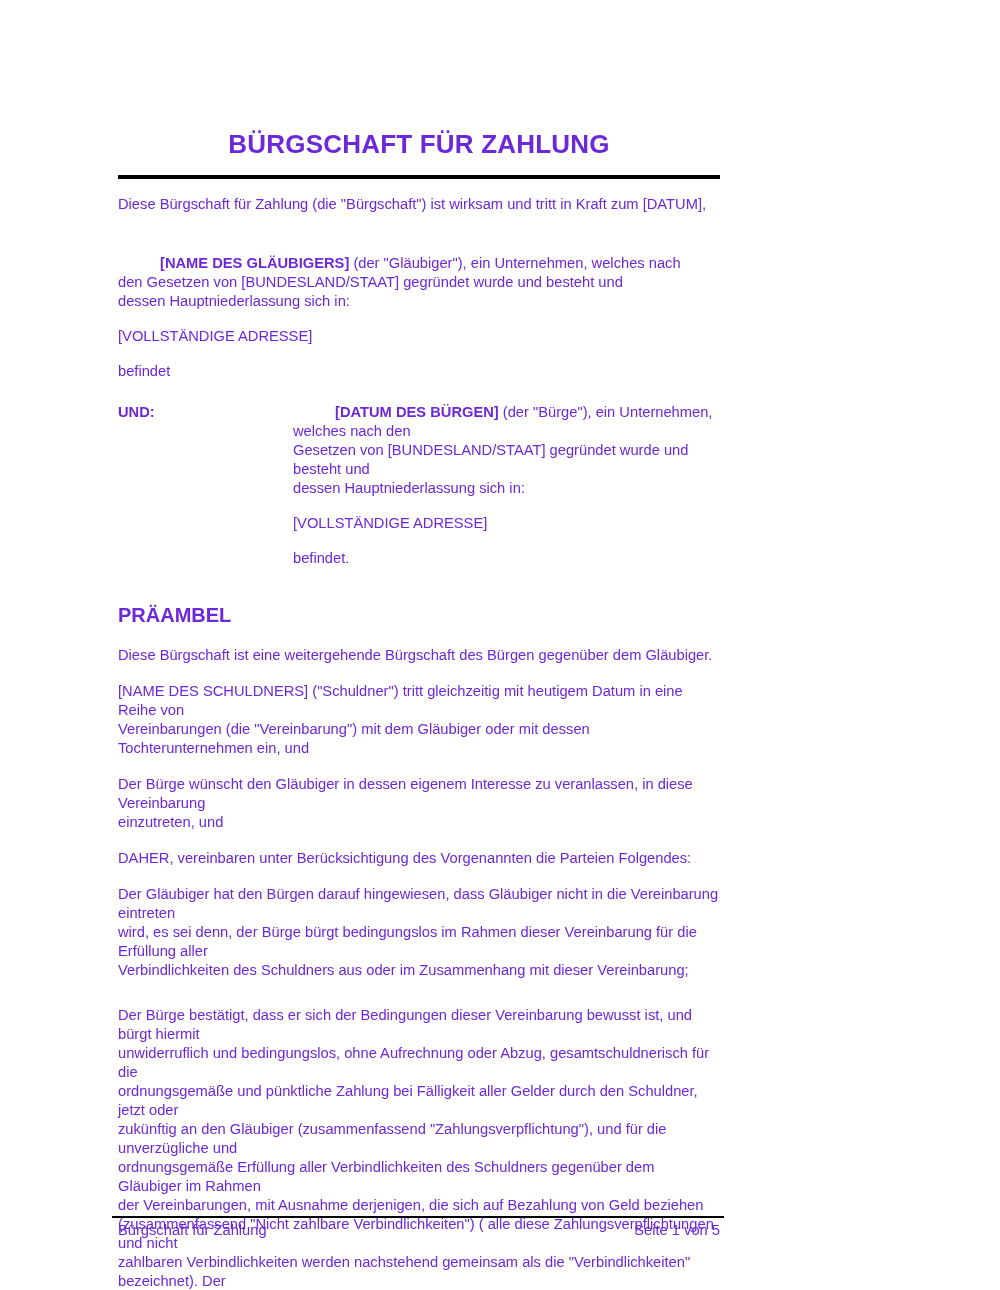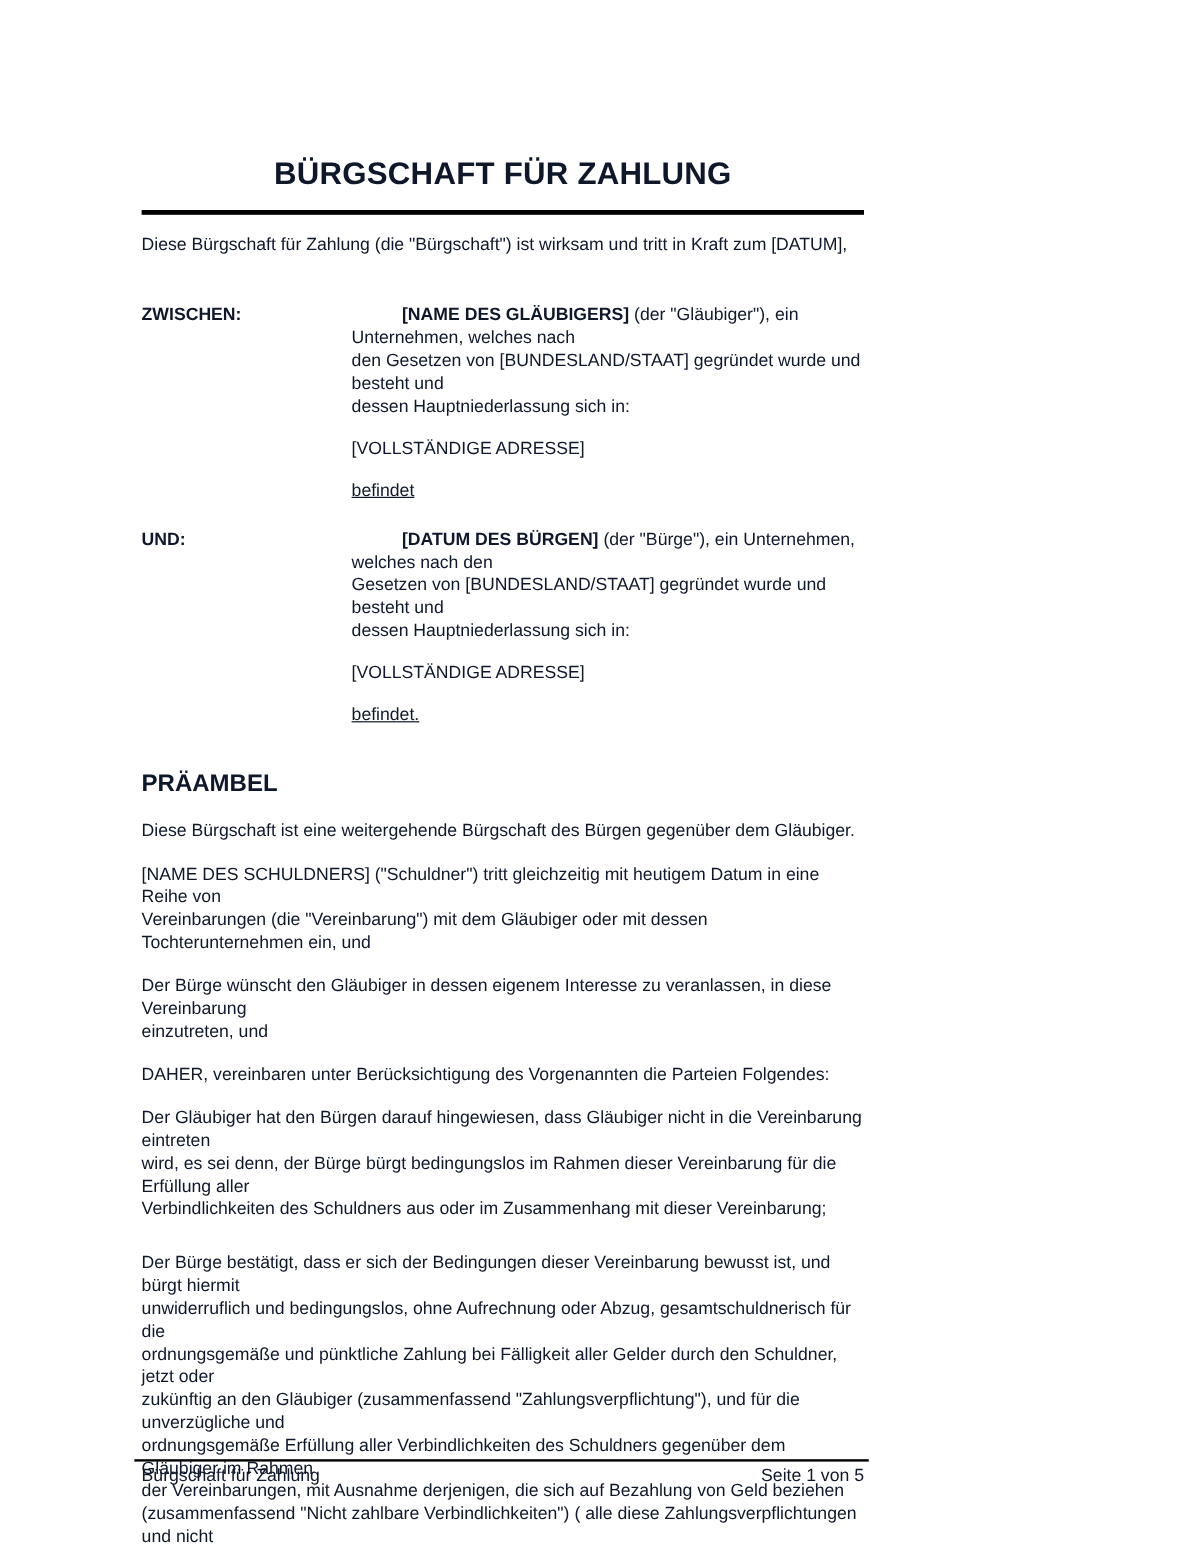--- a/index.html
+++ b/index.html
@@ -2,21 +2,21 @@
 <html><head>
 <meta charset="utf-8">
 <style>
   html, body { margin: 0; padding: 0; background: #fff; }
   .page {
     position: relative;
     width: 836px;
     height: 1290px;
     margin: 0;
     background: #ffffff;
-    color: #0f172a;
+    color: #6d28d9;
     font-family: "Liberation Sans", "DejaVu Sans", sans-serif;
     font-size: 14.7px;
     line-height: 19px;
     box-sizing: border-box;
     padding: 0 116px 0 118px;
     overflow: hidden;
   }
   p { margin: 0; }
   .doc-title {
     margin: 128px 0 0 0;
@@ -30,21 +30,21 @@
   }
   .intro { margin-top: 16px; white-space: pre-line; }
   .party-row { display: flex; }
   .party-row.first { margin-top: 40px; }
   .party-row.second { margin-top: 22px; }
   .party-label { flex: 0 0 175px; width: 175px; font-weight: 700; }
   .party-content { flex: 1; }
   .party-desc { white-space: pre-line; }
   .party-desc strong { font-weight: 700; margin-left: 42px; }
   .party-address { margin-top: 16px; }
-  .party-suffix { margin-top: 16px; text-decoration: underline; }
+  .party-suffix { margin-top: 16px; }
   .doc-h2 {
     margin: 38px 0 0 0;
     font-size: 20px;
     line-height: 19px;
     font-weight: 700;
   }
   .pre-p { margin-top: 17px; white-space: pre-line; }
   .pre-p.first { margin-top: 21px; }
   .section-heading { margin-top: 38px; font-weight: 700; line-height: 19px; }
   .sec-num {
@@ -61,21 +61,20 @@
 </head>
 <body>
 
 <div class="page">
 
   <h1 class="doc-title">BÜRGSCHAFT FÜR ZAHLUNG</h1>
 
   <p class="intro">Diese Bürgschaft für Zahlung (die "Bürgschaft") ist wirksam und tritt in Kraft zum [DATUM],</p>
 
   <div class="party-row first">
-    <div class="party-label">ZWISCHEN:</div>
     <div class="party-content">
       <p class="party-desc"><strong>[NAME DES GLÄUBIGERS]</strong><span> (der "Gläubiger"), ein Unternehmen, welches nach
 den Gesetzen von [BUNDESLAND/STAAT] gegründet wurde und besteht und
 dessen Hauptniederlassung sich in:</span></p>
       <p class="party-address">[VOLLSTÄNDIGE ADRESSE]</p>
       <p class="party-suffix">befindet</p>
     </div>
   </div>
 
   <div class="party-row second">

